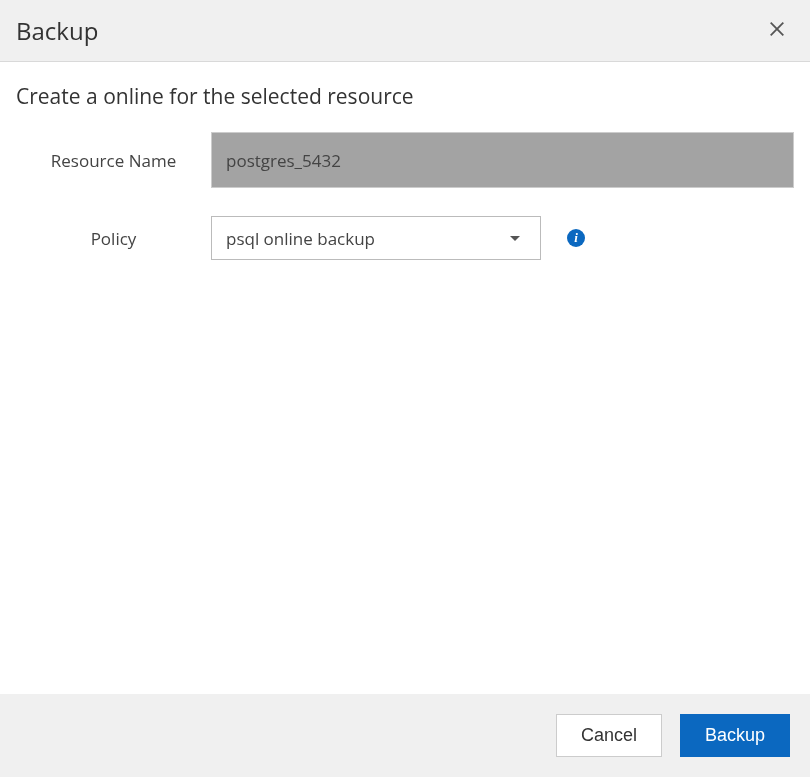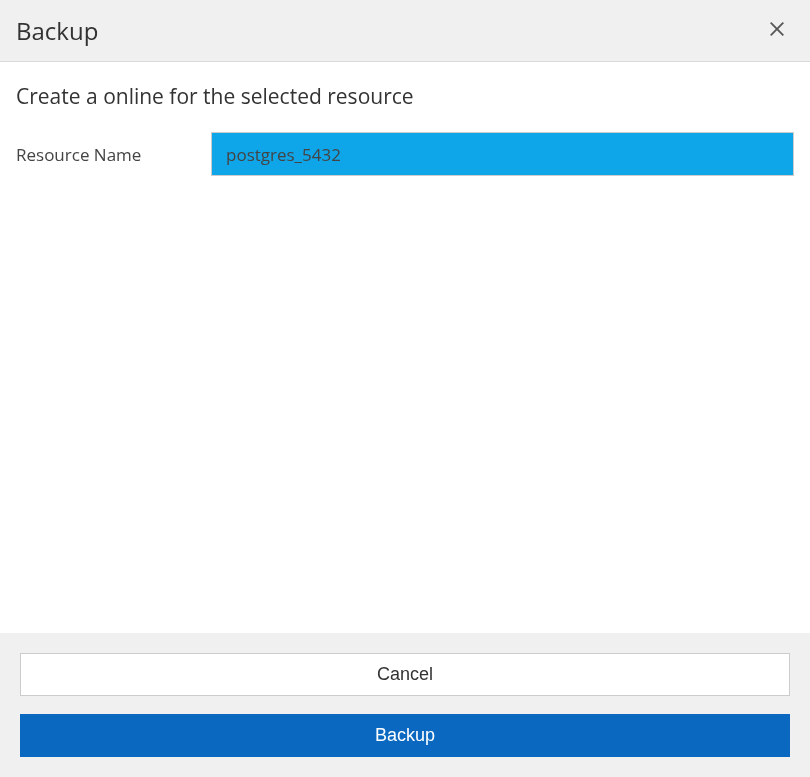--- a/index.html
+++ b/index.html
@@ -50,35 +50,36 @@
     .subtitle {
       font-size: 21px;
       font-weight: 400;
       color: #333;
       margin-bottom: 22px;
     }
     .form-row {
       display: flex;
       align-items: center;
       margin-bottom: 28px;
+      text-align: center;
     }
     .form-label {
       width: 195px;
       font-size: 17px;
       color: #444;
       flex-shrink: 0;
     }
     .readonly-field {
       flex: 1;
-      background: #0ea5e9;
+      background: #a3a3a3;
       border: 1px solid #ccc;
       padding: 10px 14px;
       font-size: 17px;
       color: #444;
-      height: 44px;
+      height: 56px;
       display:flex;
       align-items:center;
     }
     .select-wrap {
       position: relative;
       width: 330px;
     }
     .select-field {
       width: 100%;
       background: #fff;
@@ -119,21 +120,20 @@
       font-weight: bold;
       font-size: 13px;
       cursor: pointer;
     }
     .footer {
       background: #f0f0f0;
       padding: 20px 20px;
       display: flex;
       justify-content: flex-end;
       gap: 18px;
-      flex-direction: column;
     }
     .btn {
       font-size: 18px;
       padding: 10px 24px;
       border: 1px solid #ccc;
       cursor: pointer;
       min-width: 100px;
     }
     .btn-secondary {
       background: #fff;
@@ -161,18 +161,30 @@
 <div class="body">
   <div class="subtitle">Create a online for the selected resource</div>
 
   <div class="form-row">
     <div class="form-label">Resource Name</div>
     <div class="readonly-field">
       <span>postgres_5432</span>
     </div>
   </div>
 
+  <div class="form-row">
+    <div class="form-label">Policy</div>
+    <div class="select-wrap">
+      <div class="select-field">
+        <span>psql online backup</span>
+        <span class="caret-down"></span>
+      </div>
+    </div>
+    <div class="info-icon-wrap">
+      <div class="info-icon">i</div>
+    </div>
+  </div>
 </div>
 
 <div class="footer">
   <button class="btn btn-secondary">Cancel</button>
   <button class="btn btn-primary">Backup</button>
 </div>
 
 </body></html>

